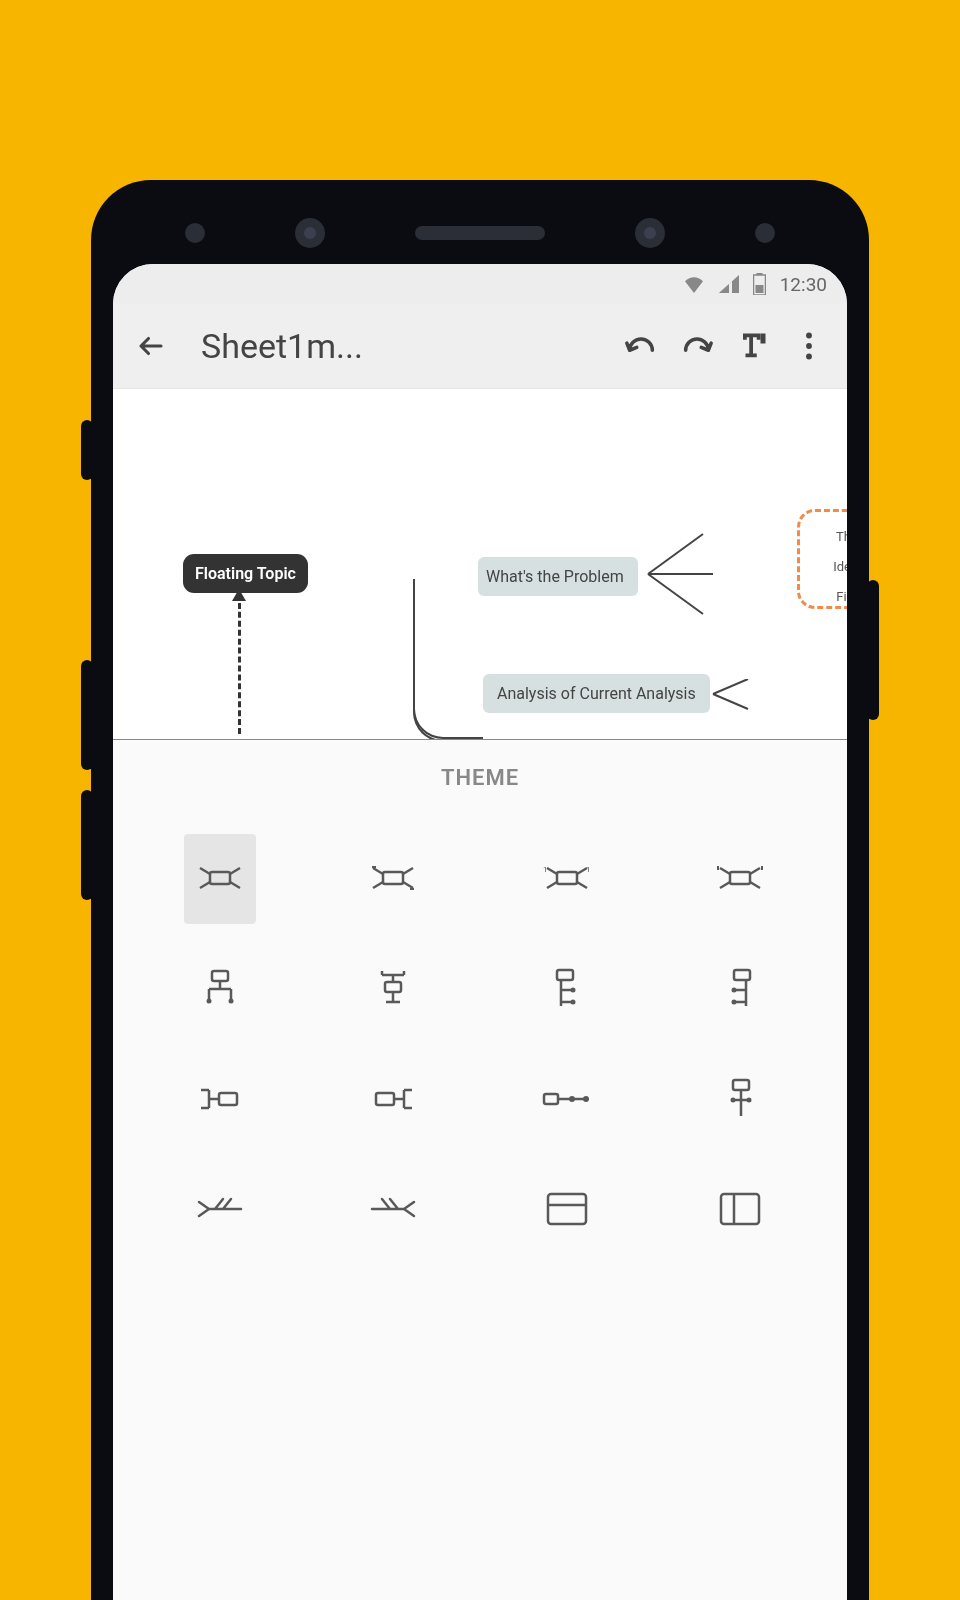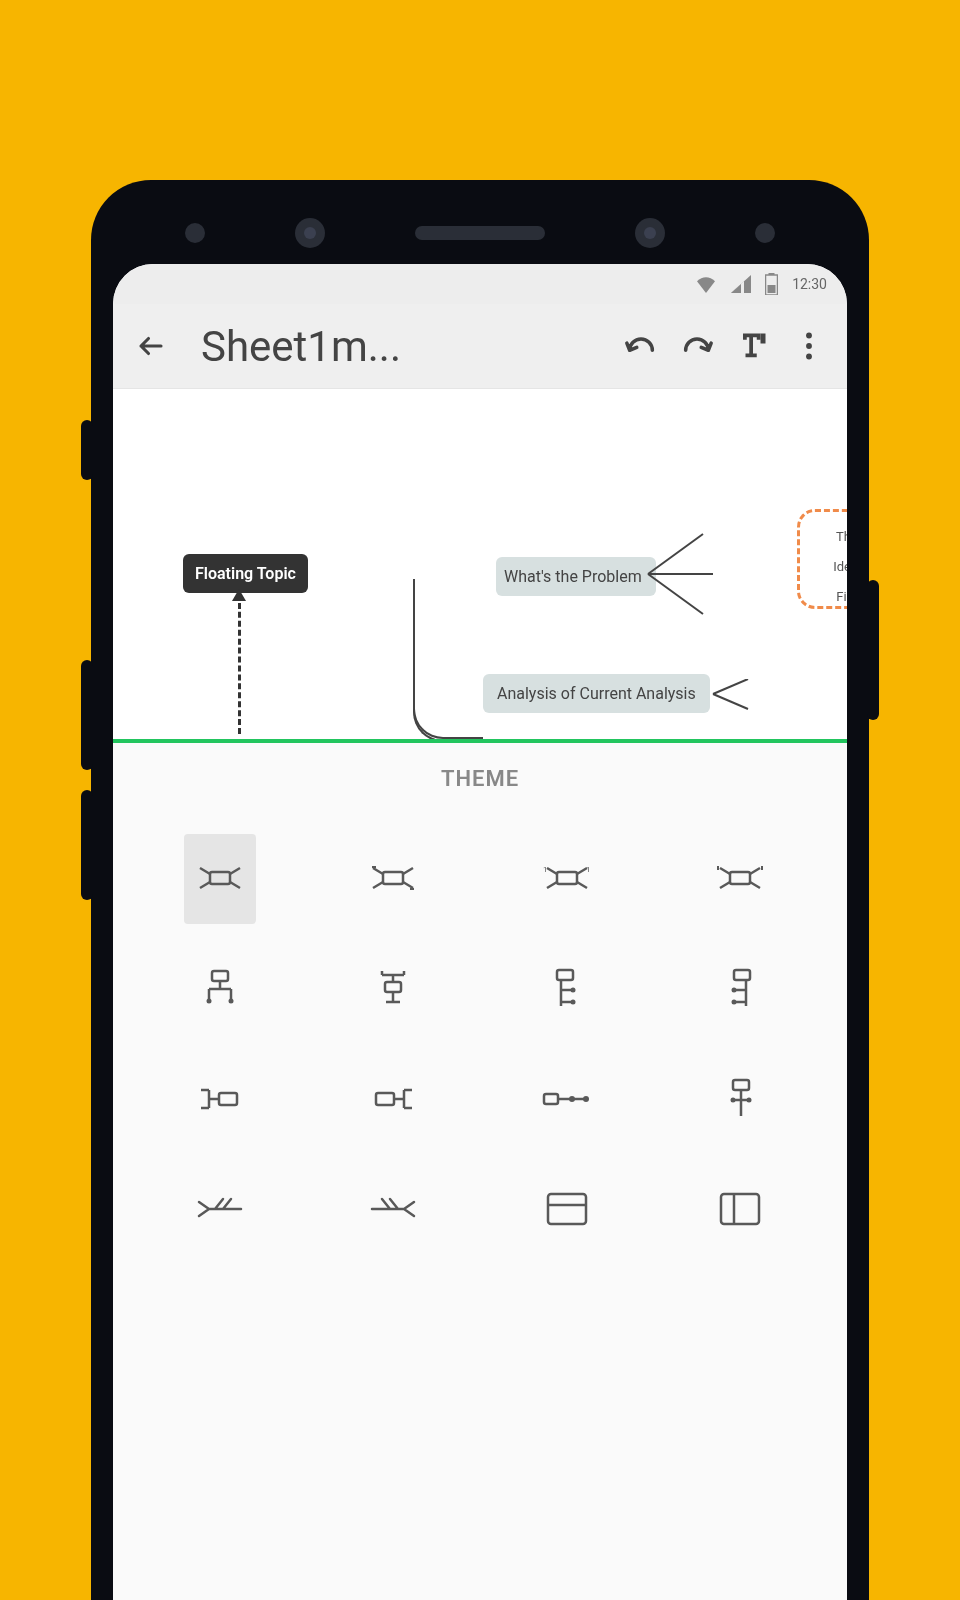--- a/index.html
+++ b/index.html
@@ -36,40 +36,40 @@
   
   .side-btn{position:absolute;background:#0a0c12;border-radius:6px;}
   .sb-right{right:-10px;top:400px;width:12px;height:140px;}
   .sb-left1{left:-10px;top:240px;width:12px;height:60px;}
   .sb-left2{left:-10px;top:480px;width:12px;height:110px;}
   .sb-left3{left:-10px;top:610px;width:12px;height:110px;}
 
   
   .status-bar{
     height:40px; background:#ededed; display:flex; align-items:center; justify-content:flex-end;
-    padding:0 20px; gap:14px; color:#666; font-size:14px;
+    padding:0 20px; gap:14px; color:#666; font-size:19px;
   }
   .status-bar .clock{color:#666;}
   .wifi-icon,.signal-icon,.battery-icon{display:inline-flex;}
 
   .toolbar{
     height:85px; background:#efefef; display:flex; align-items:center; padding:0 20px; gap:20px;
     border-bottom:1px solid #e5e5e5;
   }
-  .title{flex:1; font-size:42px; color:#444; font-weight:400; white-space:nowrap; overflow:hidden; text-overflow:ellipsis; padding-left:12px;}
+  .title{flex:1; font-size:34px; color:#444; font-weight:400; white-space:nowrap; overflow:hidden; text-overflow:ellipsis; padding-left:12px;}
   .icn{width:36px;height:36px;display:flex;align-items:center;justify-content:center;color:#4a4a4a;}
 
   
   .canvas{
     flex:0 0 350px; background:#fff; position:relative; overflow:hidden;
   }
   .floating-topic{
     position:absolute; left:70px; top:165px;
     background:#333; color:#fff; font-size:16px; font-weight:600;
-    padding:10px 12px; border-radius:6px;
+    padding:10px 12px; border-radius:11px;
   }
   .dashline{
     position:absolute; left:125px; top:205px; width:0; height:140px;
     border-left:3px dashed #333;
   }
   .arrowhead{
     position:absolute; left:119px; top:200px;
     width:0;height:0;border-left:7px solid transparent;border-right:7px solid transparent;border-bottom:12px solid #333;
   }
   .node{
@@ -78,21 +78,21 @@
   }
   .wire{position:absolute;border:2px solid #444;border-top:none;border-right:none;border-radius:0 0 0 30px;}
   .highlight{
     position:absolute; right:-30px; top:120px; width:80px; height:100px;
     border:3px dashed #f08b4a; border-radius:18px;
   }
   .subtext{position:absolute;font-size:13px;color:#555;}
   .fish{position:absolute;}
 
   
-  .tabs{height:75px;display:flex;border-top:4px solid #22c55e;background:#fafafa;}
+  .tabs{height:75px;display:flex;border-top:1px solid #22c55e;background:#fafafa;}
   .tab{flex:1;display:flex;align-items:center;justify-content:center;font-size:22px;font-weight:600;letter-spacing:1px;color:#888;position:relative;}
   .tab.active{color:#f05b4f;}
   .tab.active::after{content:"";position:absolute;left:0;right:0;bottom:0;height:3px;background:#f05b4f;}
 
   
   .grid{
     flex:1; background:#fafafa; display:grid; grid-template-columns:repeat(4,1fr);
     padding:20px 20px; gap:20px 0; align-content:start;
   }
   .cell{
@@ -176,21 +176,21 @@
     </div>
 
     <div class="canvas">
       <div class="floating-topic">Floating Topic</div>
       <div class="arrowhead"></div>
       <div class="dashline"></div>
 
       <div class="wire" style="left:300px;top:190px;width:70px;height:160px;"></div>
       <div class="wire" style="left:300px;top:305px;width:70px;height:48px;"></div>
 
-      <div class="node" style="left:383px;top:168px;padding-left:8px;">What's the Problem</div>
+      <div class="node" style="left:365px;top:168px;padding-left:8px;">What's the Problem</div>
       <div class="node" style="left:370px;top:285px;">Analysis of Current Analysis</div>
 
       <svg class="fish" style="left:520px;top:130px;" width="120" height="100">
         <path d="M15 55 L70 15" stroke="#444" stroke-width="2" fill="none"></path>
         <path d="M15 55 L80 55" stroke="#444" stroke-width="2" fill="none"></path>
         <path d="M15 55 L70 95" stroke="#444" stroke-width="2" fill="none"></path>
       </svg>
       <svg class="fish" style="left:595px;top:290px;" width="60" height="50">
         <path d="M5 15 L40 0" stroke="#444" stroke-width="2" fill="none"></path>
         <path d="M5 15 L40 30" stroke="#444" stroke-width="2" fill="none"></path>

